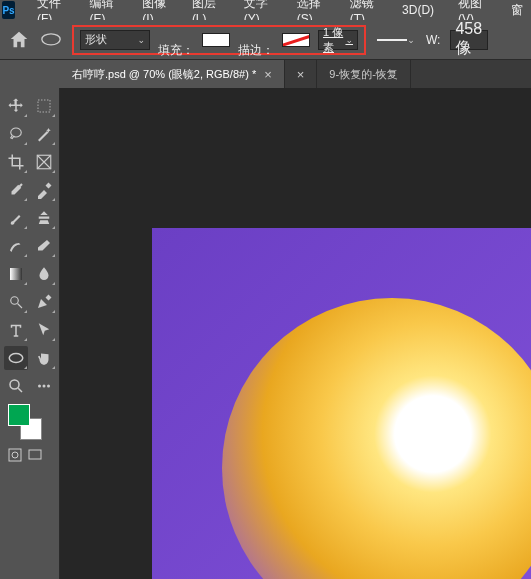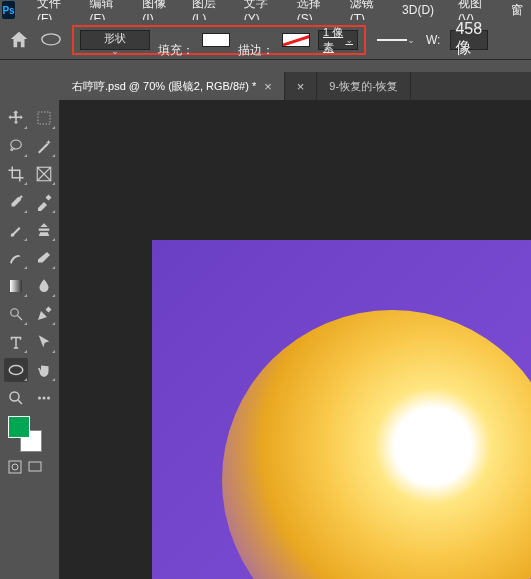--- a/index.html
+++ b/index.html
@@ -4,33 +4,33 @@
 <style>
 * { margin: 0; padding: 0; box-sizing: border-box; }
 body { width: 531px; height: 579px; background: #535353; font-family: "Microsoft YaHei", sans-serif; font-size: 12px; color: #e0e0e0; overflow: hidden; }
 .menubar { height: 20px; background: #535353; display: flex; align-items: center; padding-left: 2px; gap: 8px; }
 .ps-logo { width: 18px; height: 18px; background: #001e36; color: #31a8ff; font-weight: bold; font-size: 10px; display: flex; align-items: center; justify-content: center; border-radius: 2px; margin-right: 6px; }
 .menu-item { padding: 2px 8px; color: #eee; font-size: 12px; cursor: default; }
 .options-bar { height: 40px; background: #535353; border-bottom: 1px solid #2a2a2a; display: flex; align-items: center; padding: 0 8px; gap: 10px; position: relative; }
 .home-icon { width: 22px; height: 22px; display: flex; align-items: center; justify-content: center; }
 .ellipse-current { width: 22px; height: 16px; display: flex; align-items: center; justify-content: center; }
 .highlight-box { border: 2px solid #e93a30; padding: 3px 6px; display: flex; align-items: center; gap: 8px; height: 30px; }
-.shape-dropdown { background: #3a3a3a; border: 1px solid #222; height: 20px; width: 70px; display: flex; align-items: center; padding: 0 4px; justify-content: space-between; font-size: 11px; flex-direction: column; }
+.shape-dropdown { background: #3a3a3a; border: 1px solid #222; height: 20px; width: 70px; display: flex; align-items: center; padding: 0 4px; justify-content: space-between; font-size: 11px; }
 .caret { font-size: 9px; color: #ccc; }
 .opt-label { font-size: 12px; color: #eee; margin-top: 21px; }
 .swatch { width: 28px; height: 14px; border: 1px solid #222; display: inline-block; }
 .swatch.white { background: #fff; }
 .swatch.stroke { background: #fff; position: relative; overflow: hidden; }
 .swatch.stroke::after { content: ""; position: absolute; left: -4px; top: 5px; width: 36px; height: 3px; background: #e91e1e; transform: rotate(-18deg); }
 .stroke-width-input { background: #3a3a3a; border: 1px solid #222; height: 20px; width: 40px; padding: 0 4px; font-size: 11px; color: #eee; display: flex; align-items: center; justify-content: space-between; text-decoration: underline; }
 .stroke-style { width: 40px; height: 14px; display: flex; align-items: center; justify-content: center; }
 .stroke-style .line { width: 30px; height: 2px; background: #eee; }
 .w-label { font-size: 12px; color: #eee; }
 .w-input { background: #3a3a3a; border: 1px solid #222; height: 20px; width: 38px; padding: 0 4px; font-size: 16px; color: #eee; display: flex; align-items: center; }
-.tabs-bar { height: 28px; background: #3a3a3a; display: flex; align-items: stretch; margin-left: 60px; margin-top: 12px; }
+.tabs-bar { height: 28px; background: #3a3a3a; display: flex; align-items: stretch; margin-left: 60px; }
 .tab { padding: 0 12px; display: flex; align-items: center; gap: 8px; font-size: 11px; color: #ccc; border-right: 1px solid #2a2a2a; background: #3a3a3a; }
 .tab.active { background: #535353; color: #fff; }
 .tab .close { font-size: 13px; color: #ccc; }
 .workspace { display: flex; height: calc(579px - 88px); }
 .tools-panel { width: 60px; background: #535353; border-right: 1px solid #2a2a2a; padding: 6px 4px; position: relative; }
 .tools-grid { display: grid; grid-template-columns: 1fr 1fr; gap: 4px; }
 .tool { width: 24px; height: 24px; display: flex; align-items: center; justify-content: center; border-radius: 2px; cursor: default; position: relative; }
 .tool.selected { background: #3a3a3a; }
 .tool svg { width: 18px; height: 18px; }
 .tool-dot { position: absolute; bottom: 1px; right: 1px; width: 0; height: 0; border-left: 3px solid transparent; border-bottom: 3px solid #aaa; }

